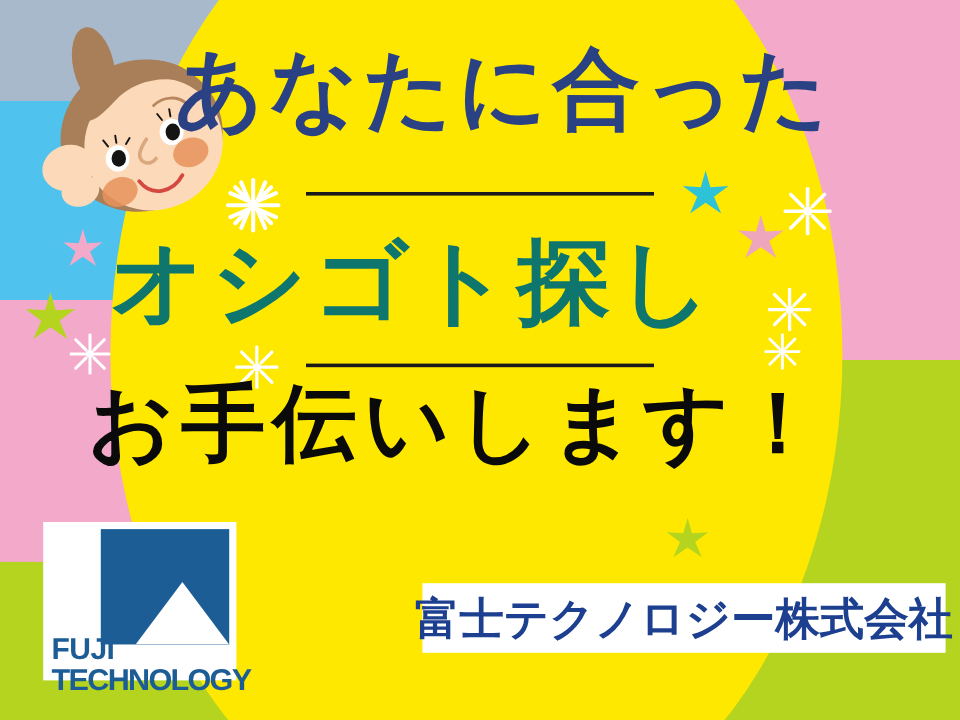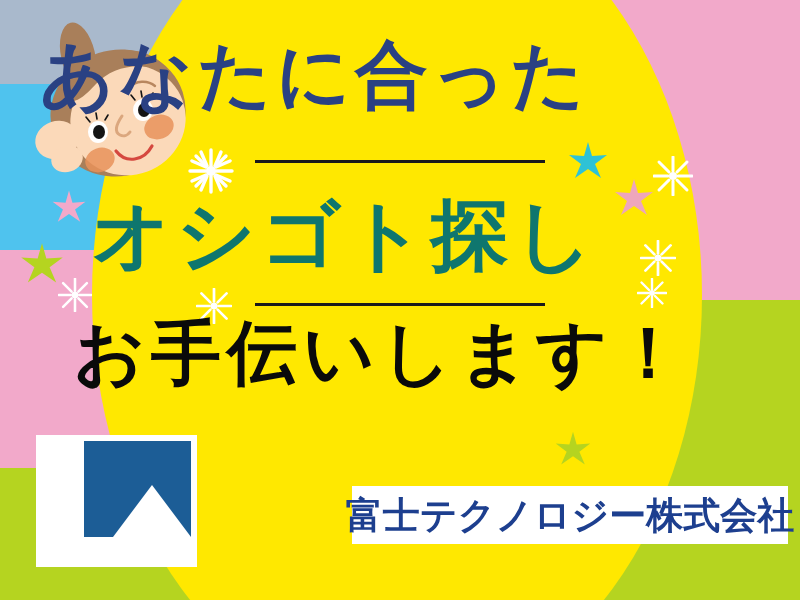--- a/index.html
+++ b/index.html
@@ -100,20 +100,21 @@
     position: absolute;
     left: 0; top: 0;
     width: 800px; height: 600px;
   }
 
   .headline-1 {
     position: absolute;
     left: 0;
     top: 38px;
     width: 800px;
+    text-align: center;
     padding-left: 40px;
     box-sizing: border-box;
     color: #2a4183;
     font-size: 73px;
     font-weight: bold;
     letter-spacing: 4px;
     line-height: 1;
     white-space: nowrap;
   }
 
@@ -424,19 +425,23 @@
   </div>
 
   <div class="logo">
     <div class="logo-mark">
       <svg viewBox="0 0 107 96" xmlns="http://www.w3.org/2000/svg" preserveAspectRatio="none">
         <rect x="0" y="0" width="107" height="96" fill="#1c5d96"></rect>
         <path d="M68 44 L107 96 L29 96 Z" fill="#ffffff"></path>
         <path d="M60 54 L68 44 L76 54 L71 50 L66 55 L62 51 Z" fill="#1c5d96" opacity="0"></path>
       </svg>
     </div>
+    <div class="logo-text">
+      <span class="l1">FUJI</span>
+      <span class="l2">TECHNOLOGY</span>
+    </div>
   </div>
 
   <div class="company-banner">
     <span class="company-name">富士テクノロジー株式会社</span>
   </div>
 
 </div>
 
 </body></html>

